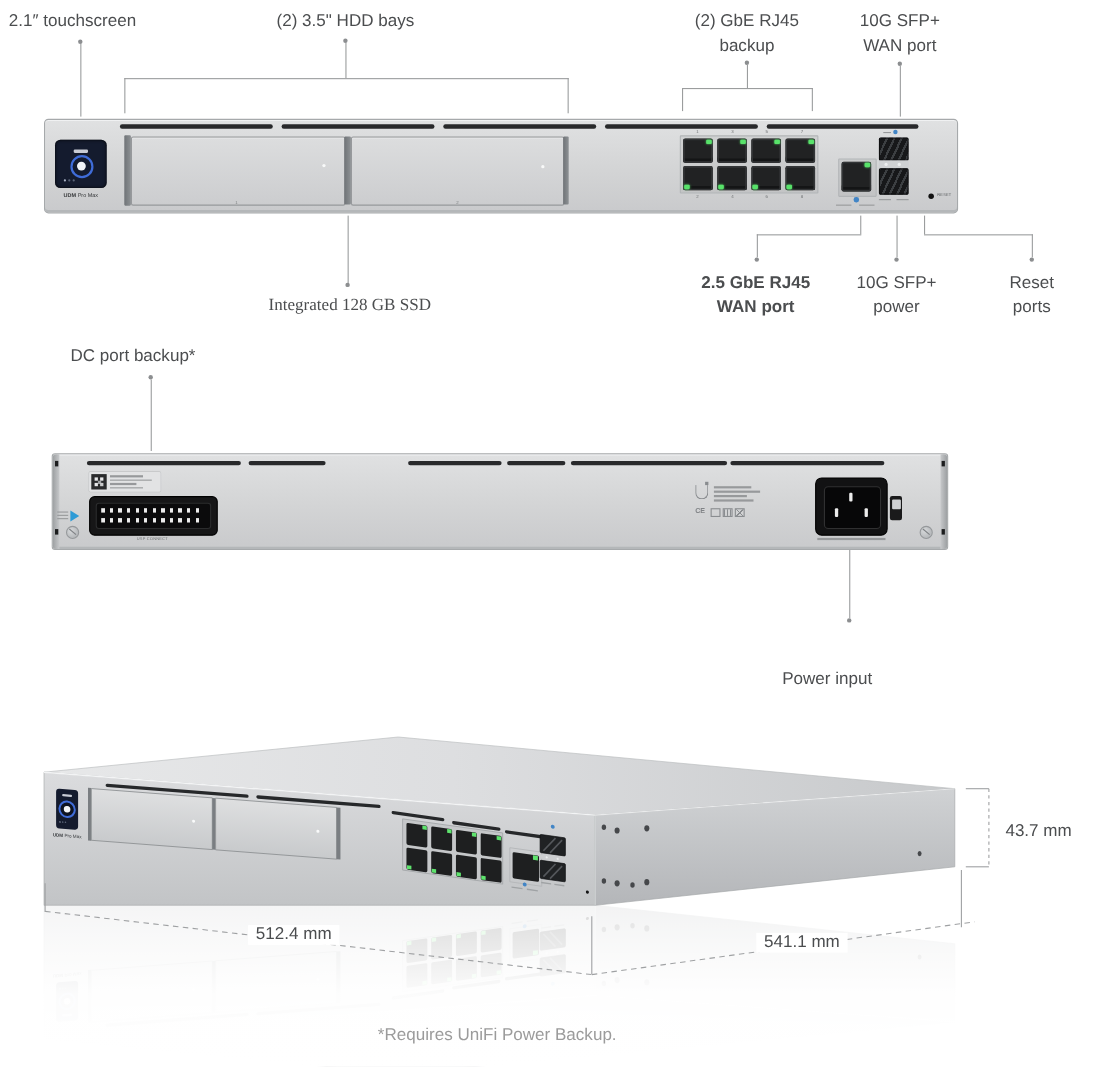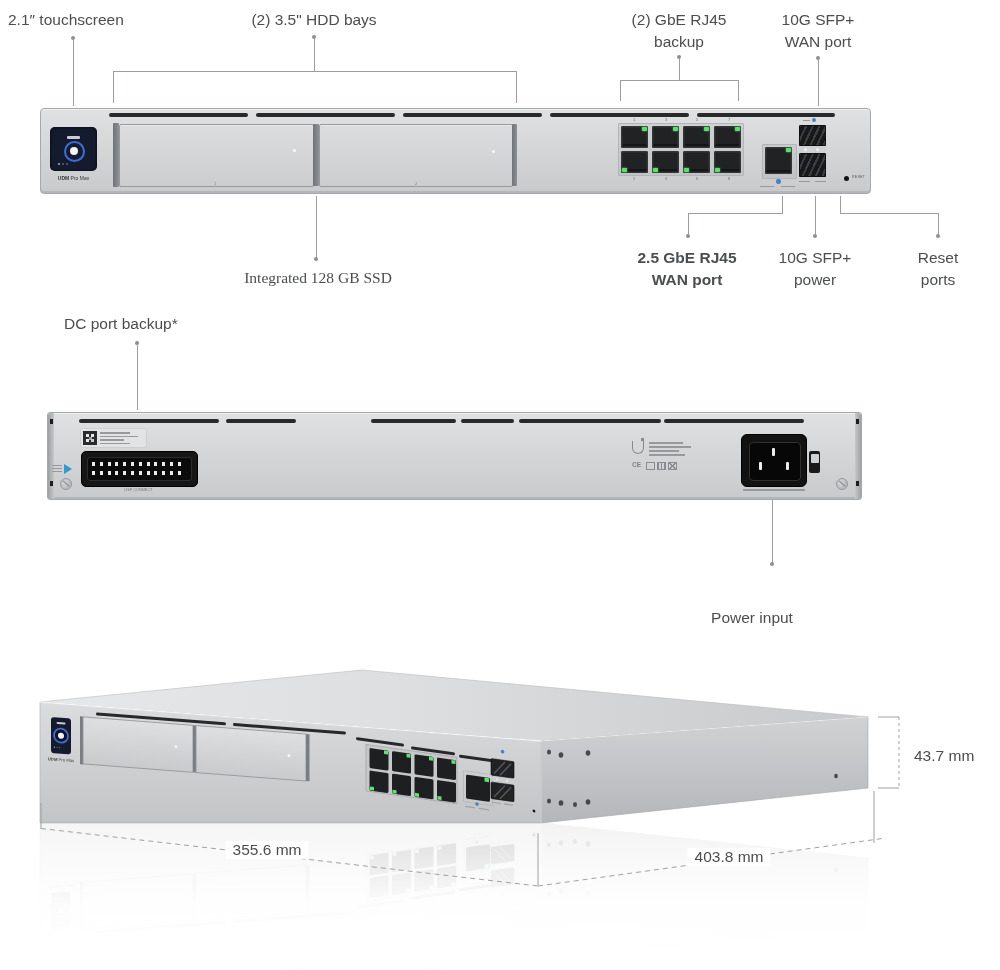--- a/index.html
+++ b/index.html
@@ -370,17 +370,18 @@
       <line x1="41" y1="188.5" x2="538" y2="246" stroke-dasharray="5 4"></line>
       <line x1="538" y1="193" x2="538" y2="245.5"></line>
       <line x1="538" y1="246" x2="886" y2="198" stroke-dasharray="5 4"></line>
       <line x1="874" y1="151" x2="874" y2="203"></line>
       <line x1="878" y1="77" x2="899" y2="77"></line>
       <line x1="878" y1="148" x2="899" y2="148"></line>
       <line x1="899" y1="77" x2="899" y2="148" stroke-dasharray="3 3"></line>
     </g>
   </svg>
 
-  <div class="dimlbl ctr" style="left:267px;top:841px;">355.6 mm</div>
-  <div class="dimlbl ctr" style="left:729px;top:848px;">403.8 mm</div>
+  <div class="dimlbl ctr" style="left:267px;top:841px;">512.4 mm</div>
+  <div class="dimlbl ctr" style="left:729px;top:848px;">541.1 mm</div>
   <div class="dimlbl" style="left:914px;top:747px;padding:0;">43.7 mm</div>
 
+  <div class="lbl ctr" style="left:452px;top:930px;color:#9b9b9b;">*Requires UniFi Power Backup.</div>
 </div>
 
 </body></html>

